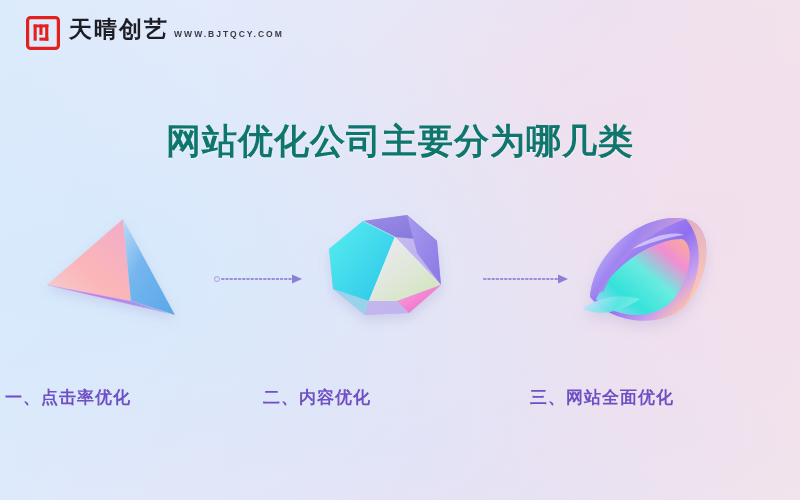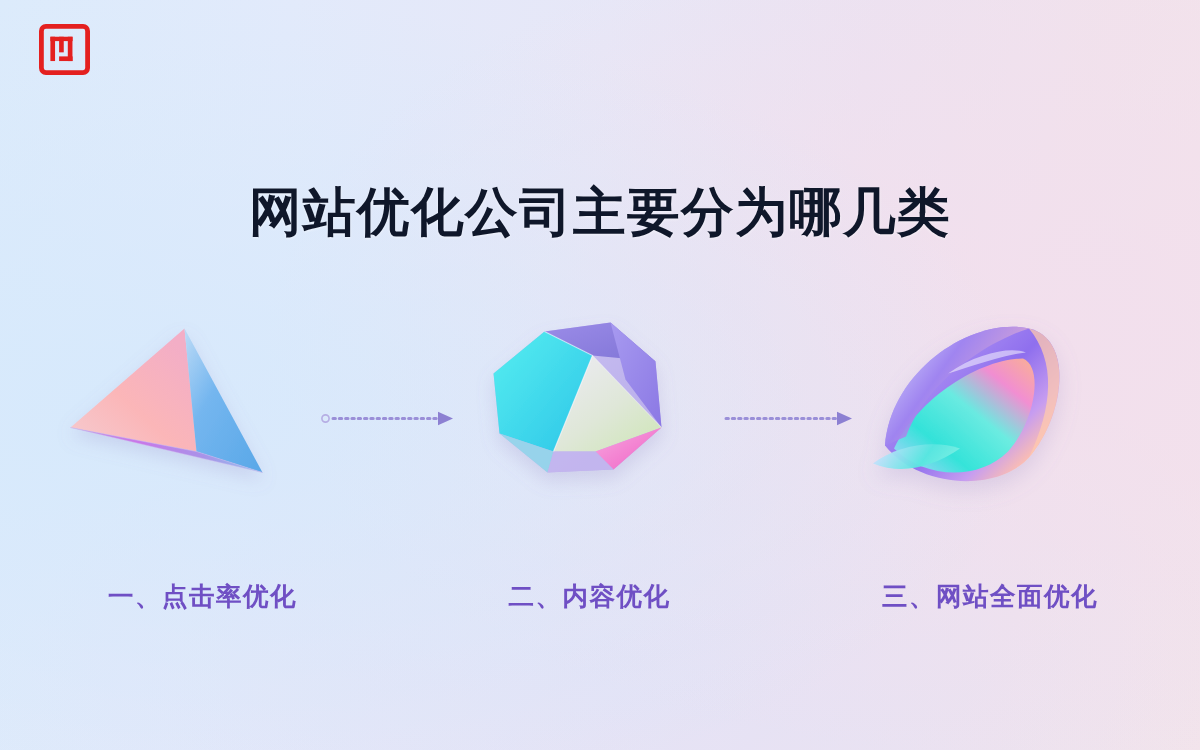--- a/index.html
+++ b/index.html
@@ -26,61 +26,65 @@
   .logo-url {
     font-size:8.5px; font-weight:700; color:#3b3b46; letter-spacing:2.0px;
     line-height:12px; margin-top:2px; white-space:nowrap;
     font-family:"Liberation Sans",sans-serif;
   }
 
   
   .title {
     position:absolute; left:0; right:0; top:118px; text-align:center;
     font-size:35px; font-weight:700; letter-spacing:1px;
-    color:#0f172a; white-space:nowrap;
+    color:#0f766e; white-space:nowrap;
     text-shadow:0 1px 2px rgba(255,255,255,0.55);
   }
 
   
   .flow { position:absolute; left:0; right:0; top:205px; height:150px; }
   .node { position:absolute; top:0; width:190px; height:150px; }
   .node-1 { left:35px; }
   .node-2 { left:297px; }
   .node-3 { left:560px; }
   .node svg { display:block; width:190px; height:150px; }
 
   .arrow { position:absolute; top:62px; height:24px; }
   .arrow-1 { left:214px; width:92px; }
   .arrow-2 { left:480px; width:92px; }
   .arrow svg { display:block; width:92px; height:24px; }
 
   
   .captions { position:absolute; left:0; right:0; top:386px; height:30px; }
   .caption {
-    position:absolute; top:0; width:260px; text-align:center;
+    position:absolute; top:0; width:260px; 
     font-size:17px; font-weight:700; color:#6f4fc4; letter-spacing:1px;
     white-space:nowrap;
   }
   .caption-1 { left:5px; }
   .caption-2 { left:263px; }
   .caption-3 { left:530px; }
 </style>
 </head>
 <body>
 
 <div class="logo-block">
   <span class="logo-mark">
     <svg viewBox="0 0 34 34" width="34" height="34" aria-hidden="true">
       <rect x="1.6" y="1.6" width="30.8" height="30.8" rx="3" fill="none" stroke="#e4201f" stroke-width="3.2"></rect>
       <rect x="7.6" y="8.5" width="3.1" height="16.2" fill="#e4201f"></rect>
       <rect x="13.4" y="8.5" width="3.1" height="10.4" fill="#e4201f"></rect>
       <rect x="19.2" y="8.5" width="3.1" height="16.2" fill="#e4201f"></rect>
       <rect x="13.4" y="21.6" width="9.0" height="3.1" fill="#e4201f"></rect>
       <rect x="7.6" y="8.5" width="14.8" height="2.9" fill="#e4201f"></rect>
     </svg>
+  </span>
+  <span class="logo-text-wrap">
+    <span class="logo-cn">天晴创艺</span>
+    <span class="logo-url">WWW.BJTQCY.COM</span>
   </span>
 </div>
 
 <div class="title">网站优化公司主要分为哪几类</div>
 
 <div class="flow">
 
   <div class="node node-1">
     <svg viewBox="0 0 190 150" aria-hidden="true">
       <defs>

